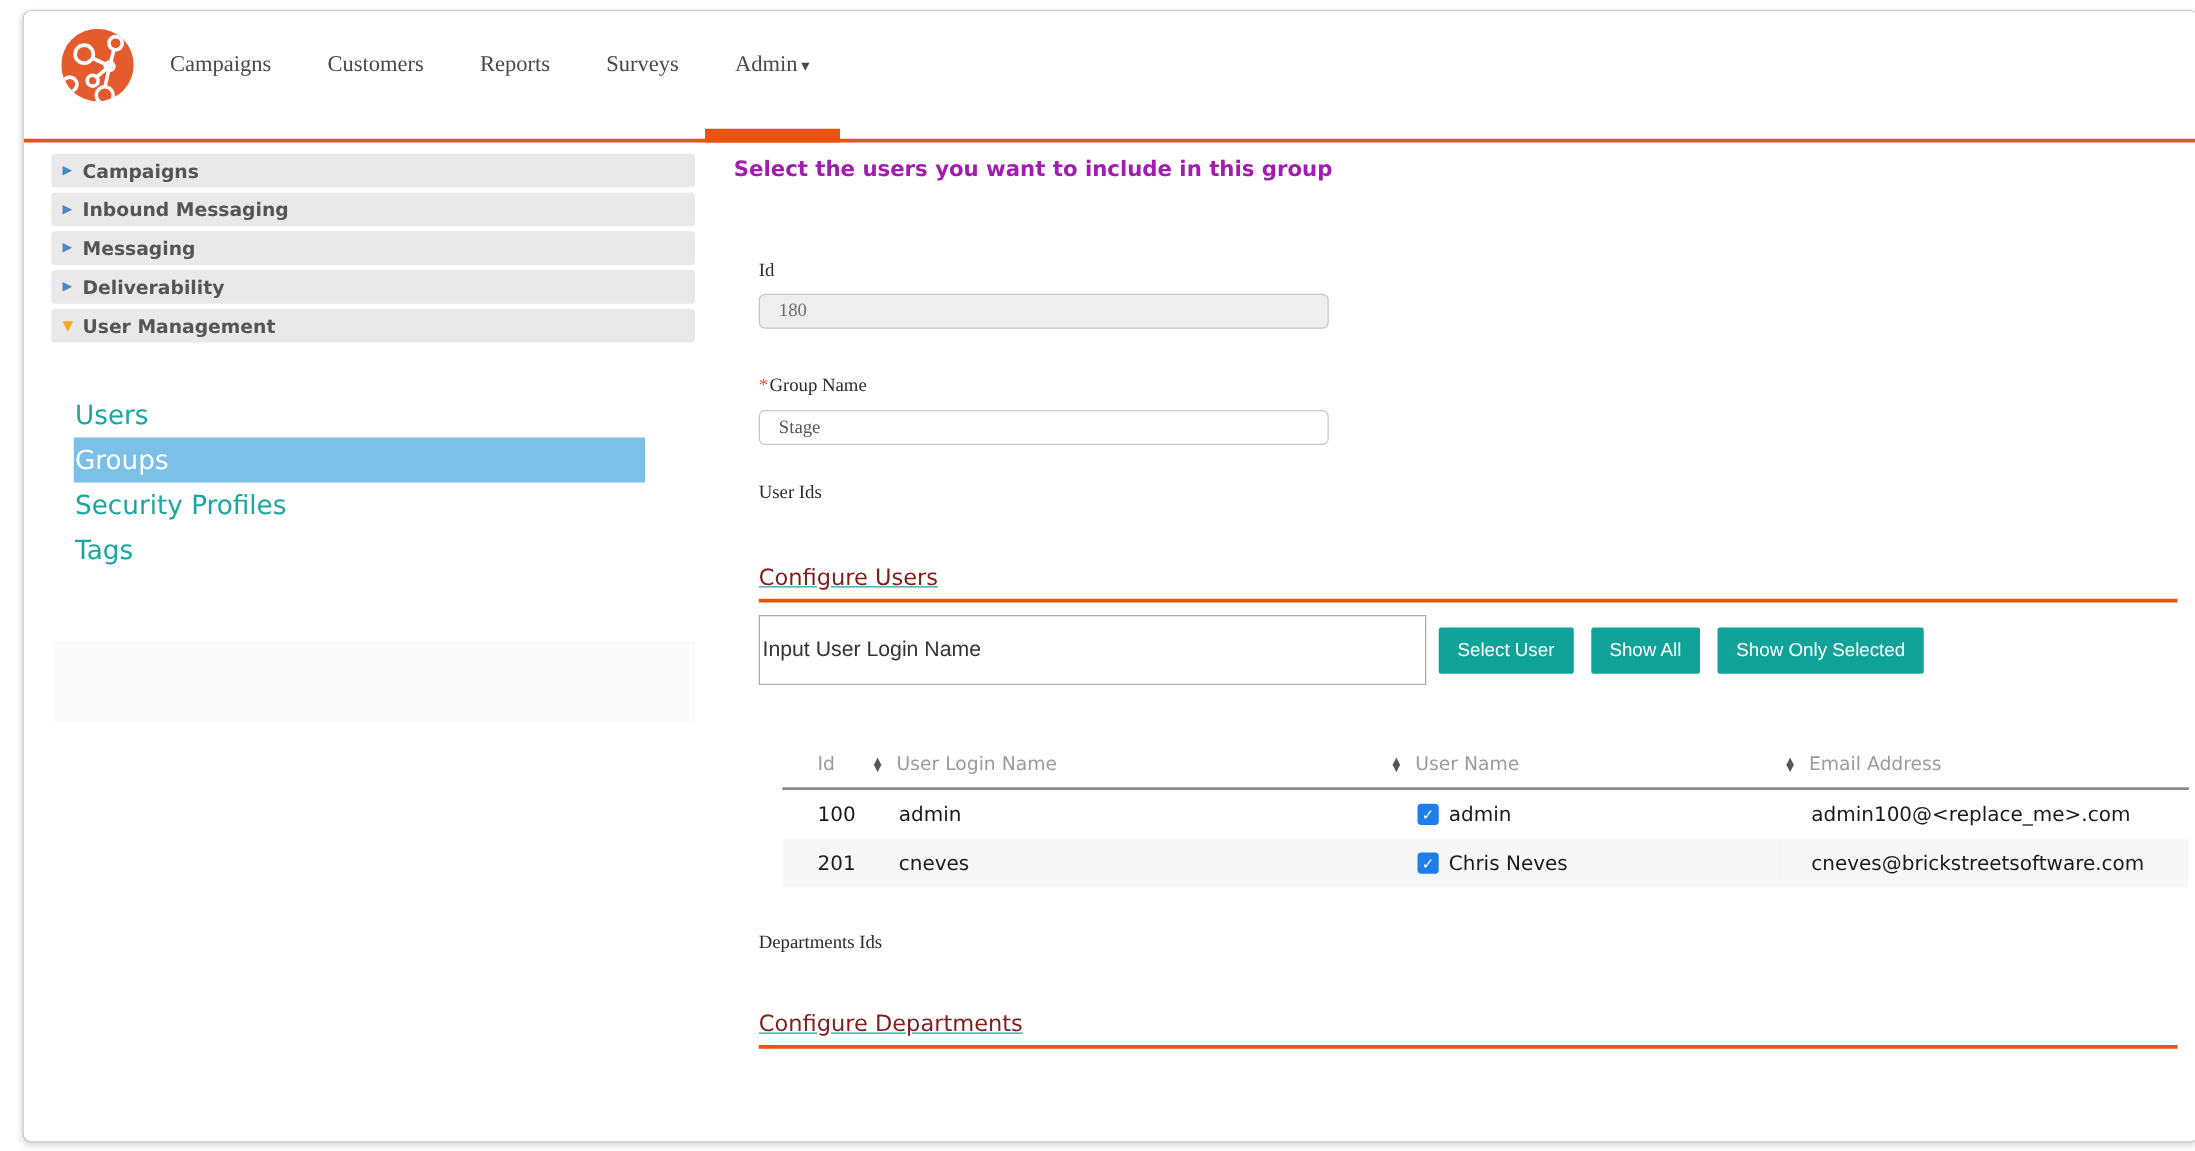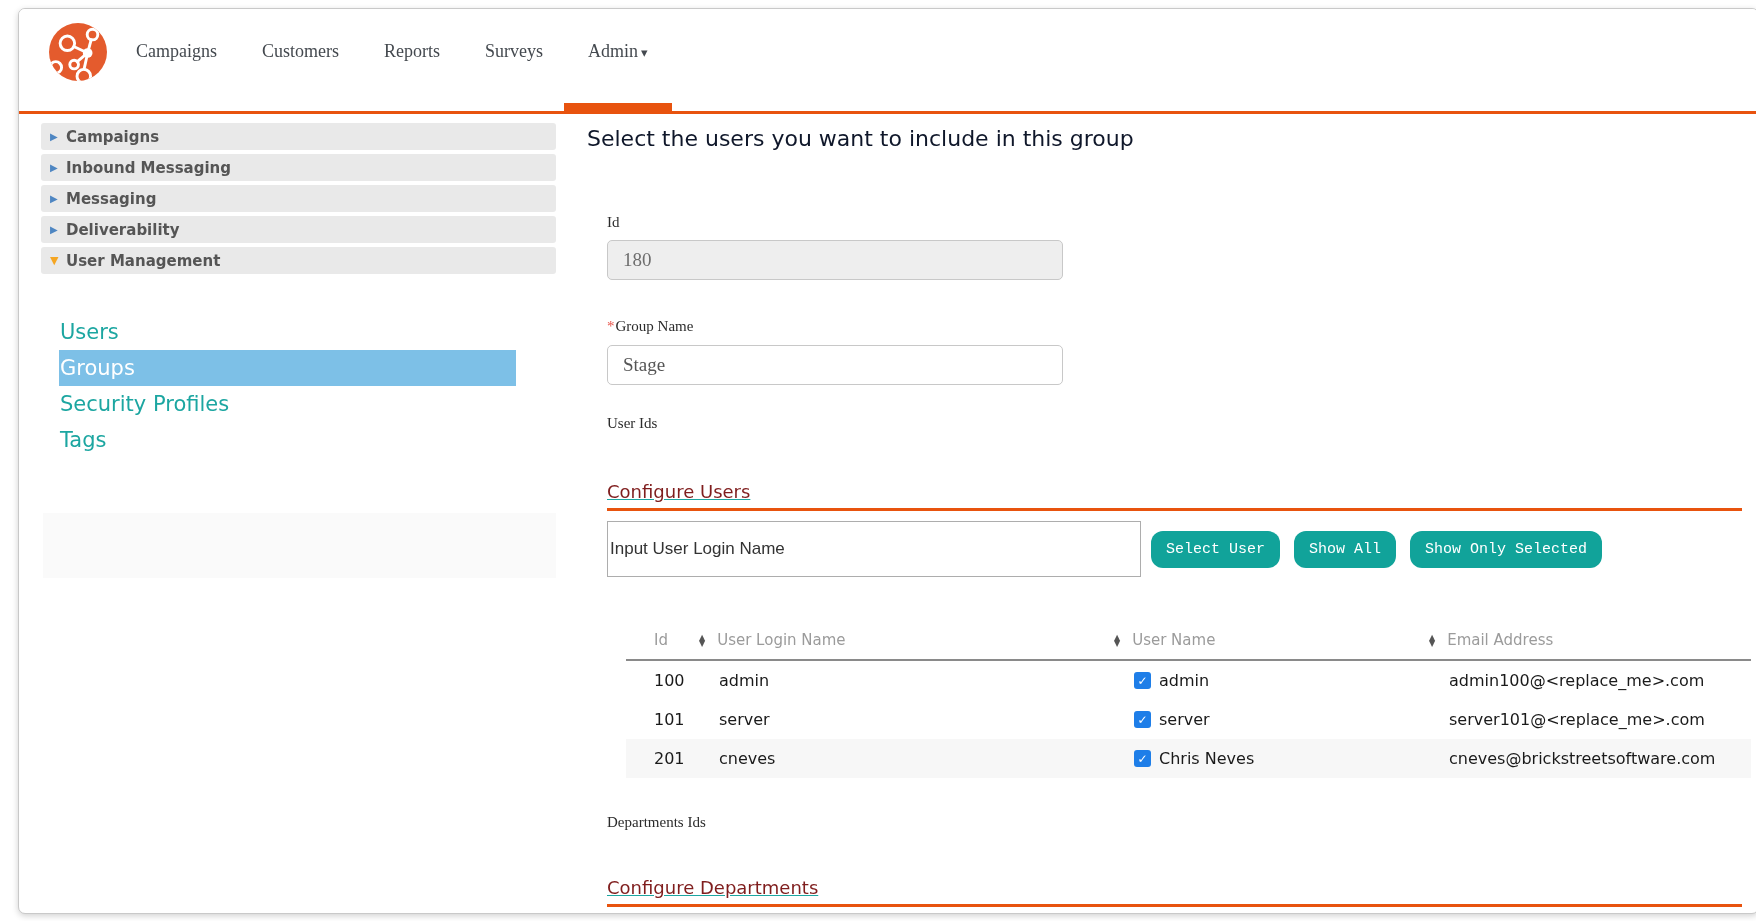--- a/index.html
+++ b/index.html
@@ -28,43 +28,43 @@
   .arr.e{color:#f5a623;font-size:11px;}
   .acc-label{font-size:15px;font-weight:bold;color:#555;}
   .submenu{margin-top:40px;margin-left:18px;width:457px;}
   .subitem{display:block;height:36px;line-height:36px;font-size:21px;color:#1ca6a1;
     padding-left:1px;cursor:pointer;text-decoration:none;}
   .subitem.selected{background:#7dc0e7;color:#ffffff;}
   .side-foot{margin-top:55px;margin-left:2px;width:513px;height:65px;background:#fafafa;}
 
   
   .main{position:absolute;left:568px;top:105px;width:1155px;}
-  h1.pagehead{margin:12px 0 0 0;font-size:22px;font-weight:normal;color:#0f172a;}
+  h1.pagehead{margin:12px 0 0 0;font-size:17px;font-weight:bold;color:#a21caf;}
   .form{margin-left:20px;}
   .flabel{display:block;margin-top:63px;font-size:15px;color:#2b2b2b;}
   .flabel .req{color:#e8544a;margin-right:1px;}
-  .tinput{display:block;width:456px;height:40px;box-sizing:border-box;border:1px solid #c8c8c8;
+  .tinput{display:block;width:456px;height:28px;box-sizing:border-box;border:1px solid #c8c8c8;
     border-radius:5px;padding-left:15px;font-family:"Liberation Serif","DejaVu Serif",serif;
-    font-size:19px;color:#555;background:#fff;}
+    font-size:15px;color:#555;background:#fff;}
   .tinput.ro{background:#eeeeee;color:#6d6d6d;}
   .mt-id{margin-top:9px;}
   .mt-gn1{margin-top:38px;}
   .mt-gn2{margin-top:10px;}
   .mt-uids{margin-top:30px;}
   .sect{margin-top:49px;font-size:18px;color:#333;}
   .sect a{color:#7f1d1d;text-decoration:underline;text-decoration-color:#1ca6a1;cursor:pointer;}
   .oline{margin-top:6px;width:1135px;height:3px;background:#e8530e;}
   .mt-cd{margin-top:46px;}
 
   .searchrow{margin-top:10px;display:flex;align-items:center;}
   .searchbox{width:534px;height:56px;box-sizing:border-box;border:1px solid #adadad;
     font-size:17px;color:#333;padding:0 2px;}
   .searchbox::placeholder{color:#333;opacity:1;}
   .btn{margin-left:14px;height:37px;border:none;background:#11a39a;color:#fff;font-size:15px;
-    padding:0 15px;cursor:pointer;border-radius:12px;font-family:Liberation Mono, monospace;}
+    padding:0 15px;cursor:pointer;border-radius:2px;font-family:Liberation Sans, sans-serif;}
   .btn:first-of-type{margin-left:10px;}
 
   
   table.users{margin-top:50px;margin-left:19px;width:1125px;border-collapse:collapse;table-layout:fixed;}
   table.users col.c0{width:65px;} table.users col.c1{width:415px;}
   table.users col.c2{width:315px;} table.users col.c3{width:330px;}
   th{font-size:15px;font-weight:normal;color:#9b9b9b;text-align:left;height:26px;
     border-bottom:2px solid #8a8a8a;padding:0 0 6px 8px;cursor:pointer;white-space:nowrap;}
   th.first{padding-left:28px;}
   .sort{display:inline-flex;flex-direction:column;vertical-align:middle;margin-right:12px;
@@ -206,33 +206,20 @@
             <td>
               <span class="namecell">
                   <span class="cb">
                     <i>✓</i>
                   </span>
                   <span>admin</span>
                 </span>
             </td>
             <td>admin100@&lt;replace_me&gt;.com</td>
           </tr>
-          <tr class="r1">
-            <td>101</td>
-            <td>server</td>
-            <td>
-              <span class="namecell">
-                  <span class="cb">
-                    <i>✓</i>
-                  </span>
-                  <span>server</span>
-                </span>
-            </td>
-            <td>server101@&lt;replace_me&gt;.com</td>
-          </tr>
           <tr class="r2">
             <td>201</td>
             <td>cneves</td>
             <td>
               <span class="namecell">
                   <span class="cb">
                     <i>✓</i>
                   </span>
                   <span>Chris Neves</span>
                 </span>

